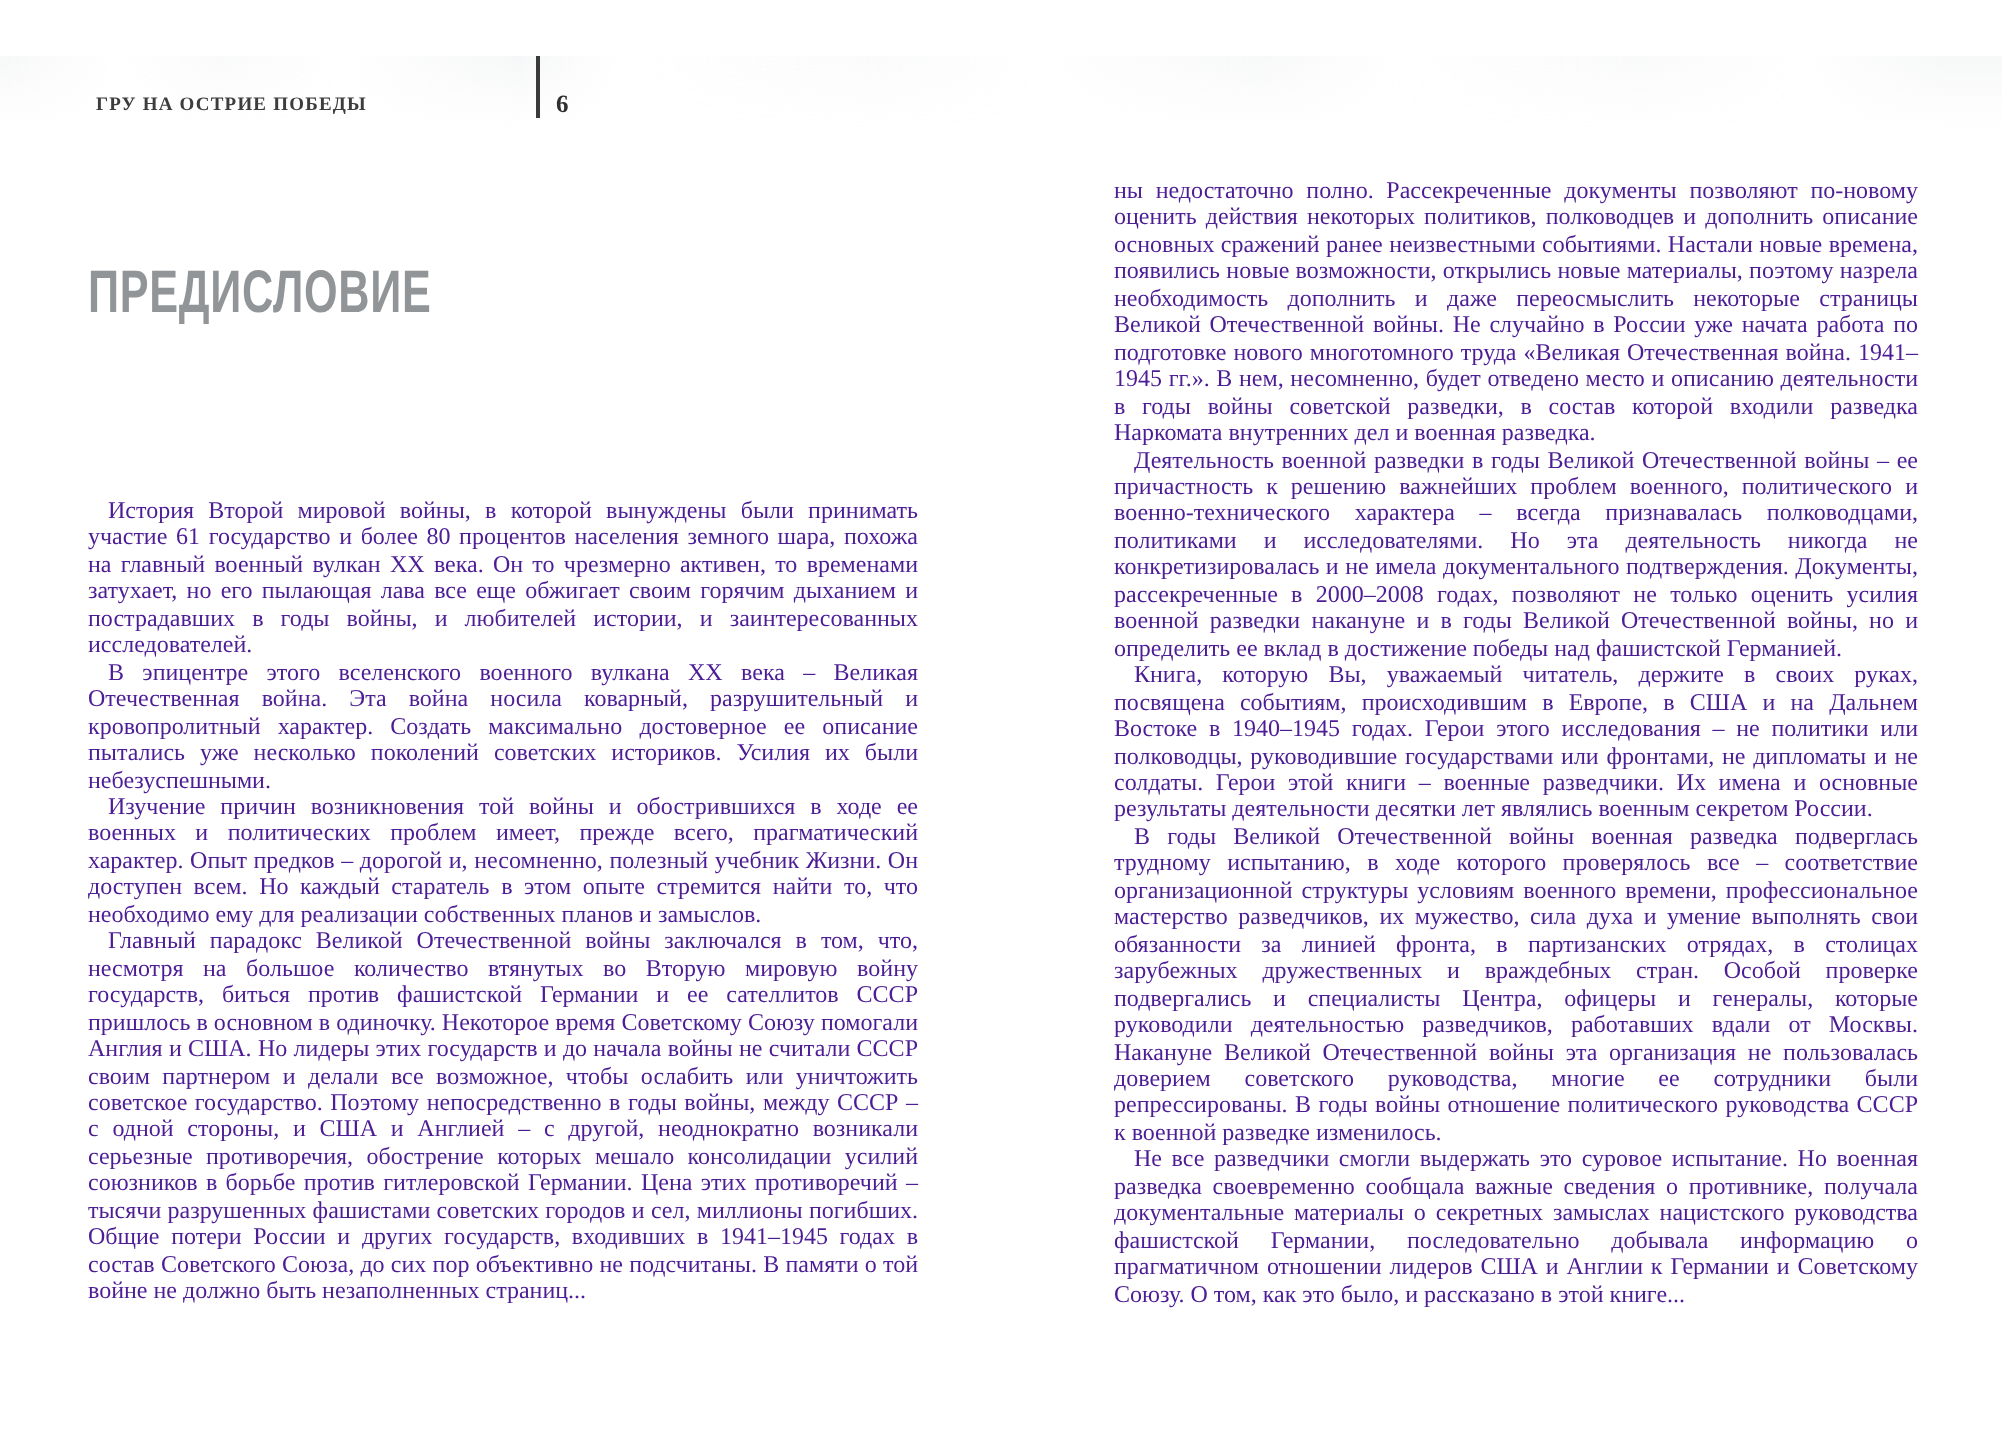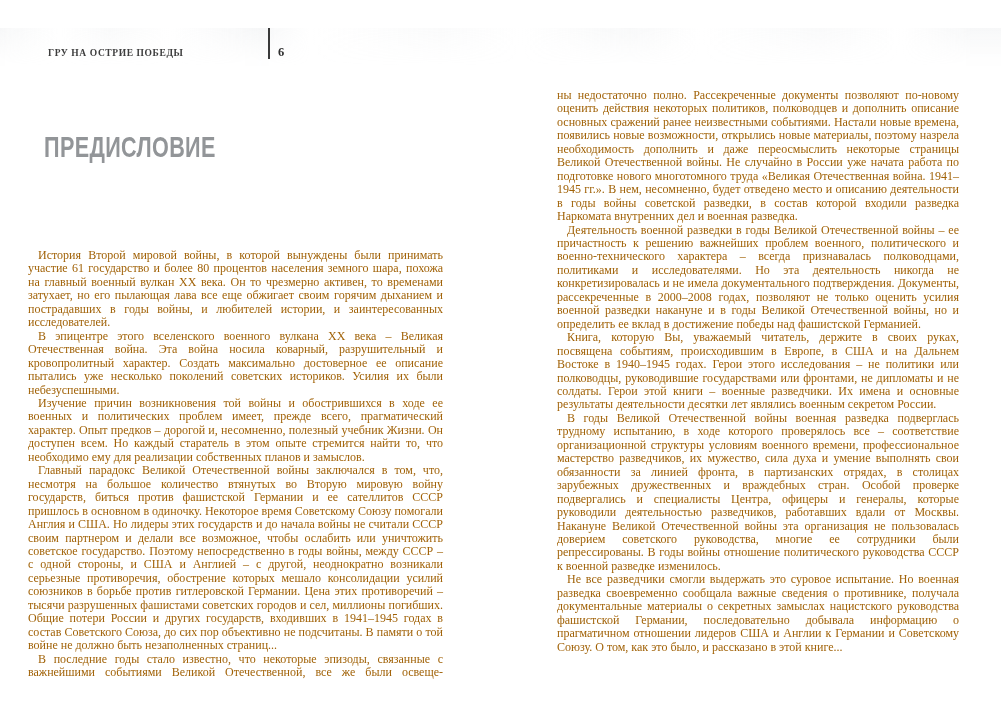--- a/index.html
+++ b/index.html
@@ -63,26 +63,26 @@
     font-size: 30px;
     line-height: 30px;
     letter-spacing: 0.5px;
     color: #929598;
     transform: scaleX(0.72);
     transform-origin: left top;
     white-space: nowrap;
   }
   .text-col {
     position: absolute;
-    color: #a16207;
+    color: #4c1d95;
     font-size: 12px;
     line-height: 13.45px;
     text-align: justify;
   }
-  #col-left  { left: 28px;  top: 221px; width: 415px; height: 455px; }
+  #col-left  { left: 44px;  top: 221px; width: 415px; height: 455px; }
   #col-right { left: 557px; top: 61px;  width: 402px; height: 570px; }
   .text-col p {
     margin: 0;
     padding: 0;
     text-indent: 10px;
   }
   .text-col p.no-indent { text-indent: 0; }
   .text-col p.runs-over { text-align-last: justify; }
 </style>
 </head>
@@ -98,21 +98,20 @@
 
   <div class="folio">6</div>
 
   <h1 class="chapter-title">ПРЕДИСЛОВИЕ</h1>
 
   <div id="col-left" class="text-col">
     <p>История Второй мировой войны, в которой вынуждены были принимать участие 61 государство и более 80 процентов населения земного шара, похожа на главный военный вулкан XX века. Он то чрезмерно активен, то временами затухает, но его пылающая лава все еще обжигает своим горячим дыханием и пострадавших в годы войны, и любителей истории, и заинтересованных исследователей.</p>
     <p>В эпицентре этого вселенского военного вулкана XX века – Великая Отечественная война. Эта война носила коварный, разрушительный и кровопролитный характер. Создать максимально достоверное ее описание пытались уже несколько поколений советских историков. Усилия их были небезуспешными.</p>
     <p>Изучение причин возникновения той войны и обострившихся в ходе ее военных и политических проблем имеет, прежде всего, прагматический характер. Опыт предков – дорогой и, несомненно, полезный учебник Жизни. Он доступен всем. Но каждый старатель в этом опыте стремится найти то, что необходимо ему для реализации собственных планов и замыслов.</p>
     <p>Главный парадокс Великой Отечественной войны заключался в том, что, несмотря на большое количество втянутых во Вторую мировую войну государств, биться против фашистской Германии и ее сателлитов СССР пришлось в основном в одиночку. Некоторое время Советскому Союзу помогали Англия и США. Но лидеры этих государств и до начала войны не считали СССР своим партнером и делали все возможное, чтобы ослабить или уничтожить советское государство. Поэтому непосредственно в годы войны, между СССР – с одной стороны, и США и Англией – с другой, неоднократно возникали серьезные противоречия, обострение которых мешало консолидации усилий союзников в борьбе против гитлеровской Германии. Цена этих противоречий – тысячи разрушенных фашистами советских городов и сел, миллионы погибших. Общие потери России и других государств, входивших в 1941–1945 годах в состав Советского Союза, до сих пор объективно не подсчитаны. В памяти о той войне не должно быть незаполненных страниц...</p>
-    <p class="runs-over">В последние годы стало известно, что некоторые эпизоды, связанные с важнейшими событиями Великой Отечественной, все же были освеще-</p>
   </div>
 
   <div id="col-right" class="text-col">
     <p class="no-indent">ны недостаточно полно. Рассекреченные документы позволяют по-новому оценить действия некоторых политиков, полководцев и дополнить описание основных сражений ранее неизвестными событиями. Настали новые времена, появились новые возможности, открылись новые материалы, поэтому назрела необходимость дополнить и даже переосмыслить некоторые страницы Великой Отечественной войны. Не случайно в России уже начата работа по подготовке нового многотомного труда «Великая Отечественная война. 1941–1945 гг.». В нем, несомненно, будет отведено место и описанию деятельности в годы войны советской разведки, в состав которой входили разведка Наркомата внутренних дел и военная разведка.</p>
     <p>Деятельность военной разведки в годы Великой Отечественной войны – ее причастность к решению важнейших проблем военного, политического и военно-технического характера – всегда признавалась полководцами, политиками и исследователями. Но эта деятельность никогда не конкретизировалась и не имела документального подтверждения. Документы, рассекреченные в 2000–2008 годах, позволяют не только оценить усилия военной разведки накануне и в годы Великой Отечественной войны, но и определить ее вклад в достижение победы над фашистской Германией.</p>
     <p>Книга, которую Вы, уважаемый читатель, держите в своих руках, посвящена событиям, происходившим в Европе, в США и на Дальнем Востоке в 1940–1945 годах. Герои этого исследования – не политики или полководцы, руководившие государствами или фронтами, не дипломаты и не солдаты. Герои этой книги – военные разведчики. Их имена и основные результаты деятельности десятки лет являлись военным секретом России.</p>
     <p>В годы Великой Отечественной войны военная разведка подверглась трудному испытанию, в ходе которого проверялось все – соответствие организационной структуры условиям военного времени, профессиональное мастерство разведчиков, их мужество, сила духа и умение выполнять свои обязанности за линией фронта, в партизанских отрядах, в столицах зарубежных дружественных и враждебных стран. Особой проверке подвергались и специалисты Центра, офицеры и генералы, которые руководили деятельностью разведчиков, работавших вдали от Москвы. Накануне Великой Отечественной войны эта организация не пользовалась доверием советского руководства, многие ее сотрудники были репрессированы. В годы войны отношение политического руководства СССР к военной разведке изменилось.</p>
     <p>Не все разведчики смогли выдержать это суровое испытание. Но военная разведка своевременно сообщала важные сведения о противнике, получала документальные материалы о секретных замыслах нацистского руководства фашистской Германии, последовательно добывала информацию о прагматичном отношении лидеров США и Англии к Германии и Советскому Союзу. О том, как это было, и рассказано в этой книге...</p>
   </div>
 

